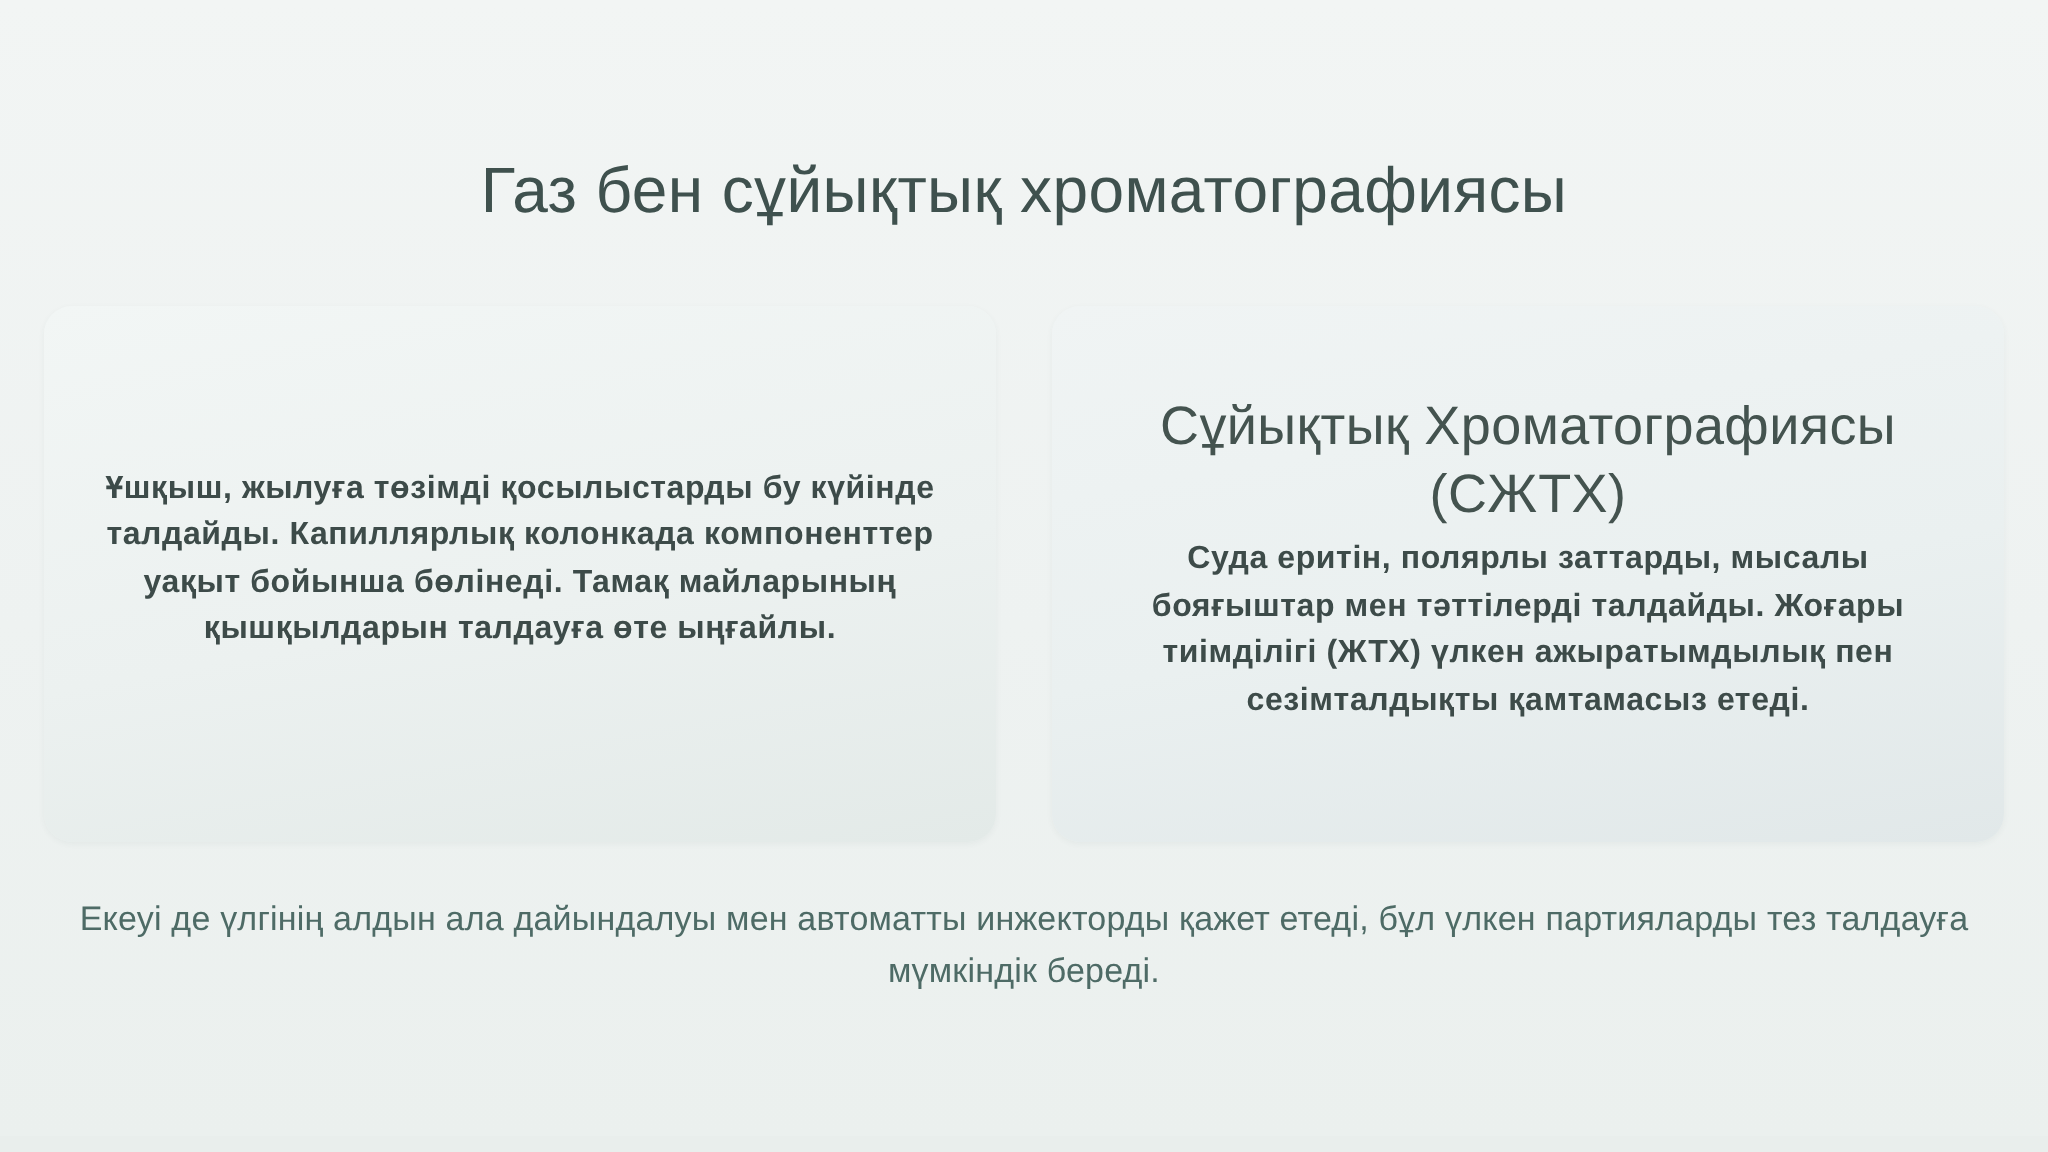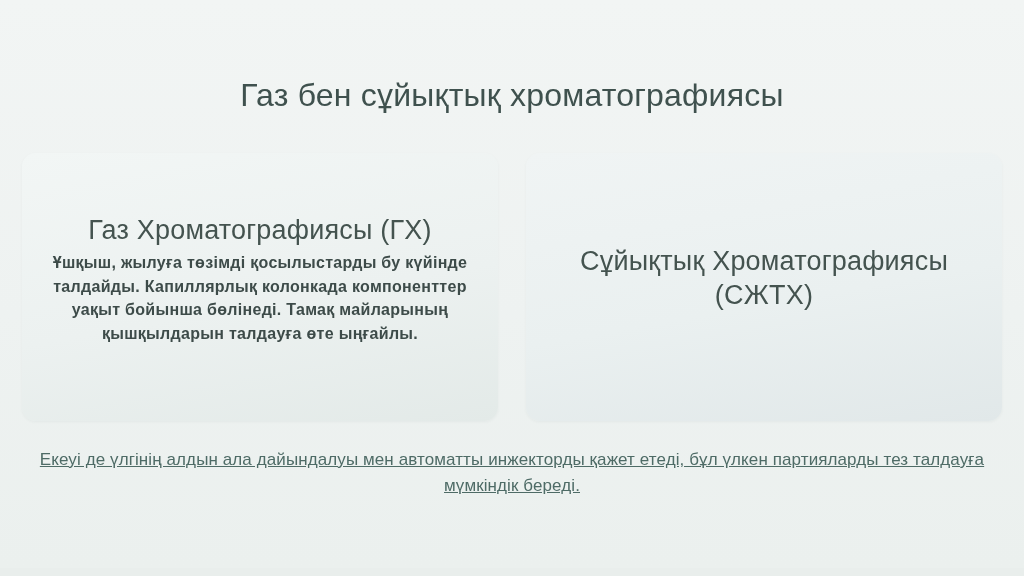--- a/index.html
+++ b/index.html
@@ -67,38 +67,37 @@
   }
   .footer-note {
     margin: 26px auto 0 auto;
     max-width: 964px;
     text-align: center;
     font-size: 17px;
     font-weight: 400;
     line-height: 26px;
     color: #4e6b66;
     letter-spacing: 0.1px;
-    text-decoration: underline;
   }
 </style>
 </head>
 <body>
 
 <div class="slide">
 
   <h1 class="page-title">Газ бен сұйықтық хроматографиясы</h1>
 
   <div class="cards-row">
 
     <div class="card card-left">
-      <h2 class="card-title">Газ Хроматографиясы (ГХ)</h2>
       <p class="card-body">Ұшқыш, жылуға төзімді қосылыстарды бу күйінде талдайды. Капиллярлық колонкада компоненттер уақыт бойынша бөлінеді. Тамақ майларының қышқылдарын талдауға өте ыңғайлы.</p>
     </div>
 
     <div class="card card-right">
       <h2 class="card-title">Сұйықтық Хроматографиясы (СЖТХ)</h2>
+      <p class="card-body">Суда еритін, полярлы заттарды, мысалы бояғыштар мен тәттілерді талдайды. Жоғары тиімділігі (ЖТХ) үлкен ажыратымдылық пен сезімталдықты қамтамасыз етеді.</p>
     </div>
 
   </div>
 
   <p class="footer-note">Екеуі де үлгінің алдын ала дайындалуы мен автоматты инжекторды қажет етеді, бұл үлкен партияларды тез талдауға мүмкіндік береді.</p>
 
 </div>
 
 </body></html>

